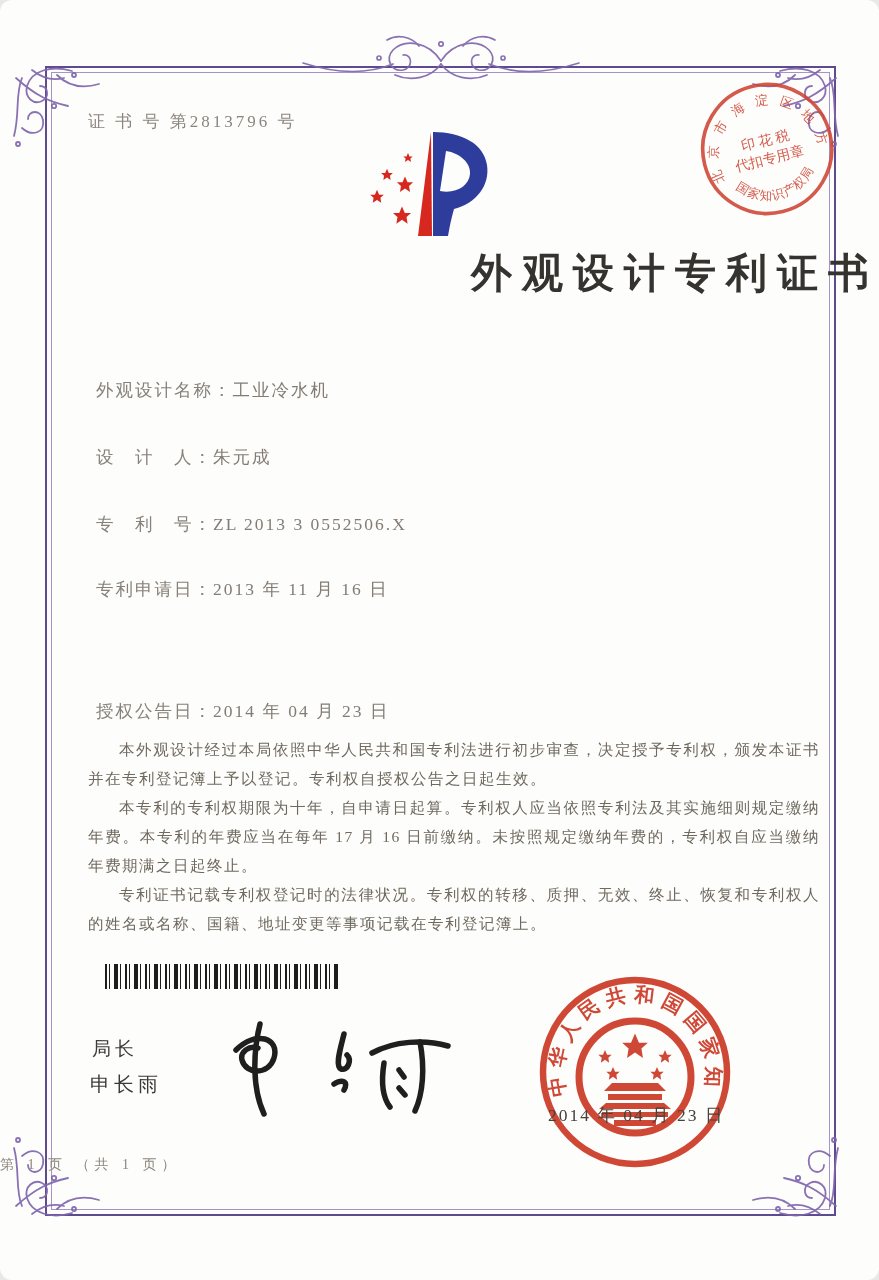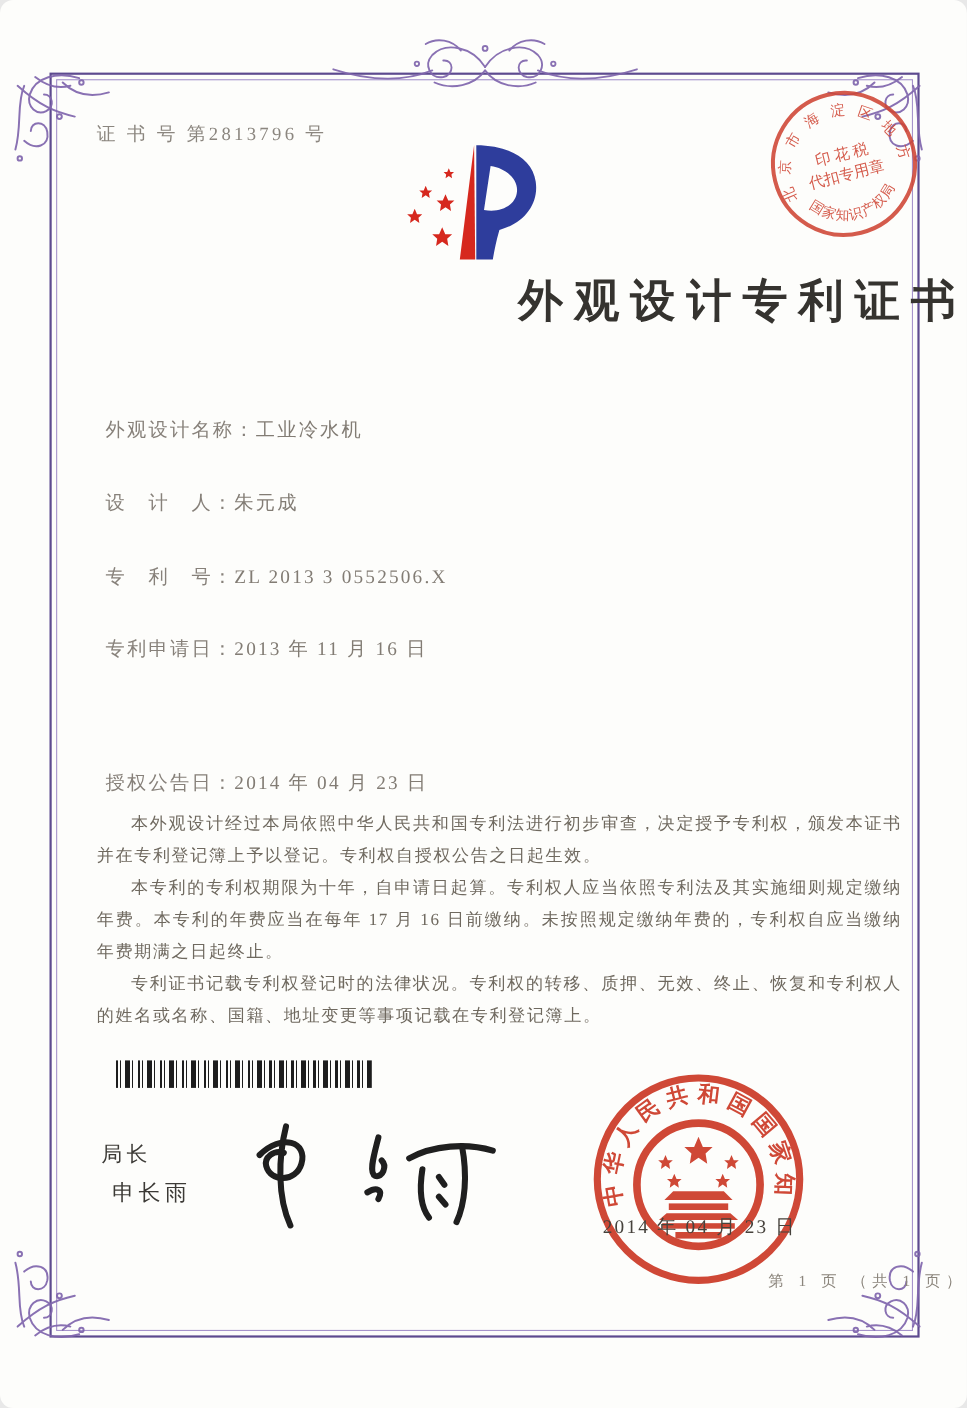--- a/index.html
+++ b/index.html
@@ -36,30 +36,30 @@
                letter-spacing:1.5px; color:#6f695f; text-align:justify;}
   
   .barcode{position:absolute; left:105px; top:964px; width:233px; height:25px;
     background:repeating-linear-gradient(90deg,
       #1d1d1d 0px,#1d1d1d 2px,#fdfdfb 2px,#fdfdfb 4px,
       #1d1d1d 4px,#1d1d1d 5px,#fdfdfb 5px,#fdfdfb 9px,
       #1d1d1d 9px,#1d1d1d 13px,#fdfdfb 13px,#fdfdfb 15px,
       #1d1d1d 15px,#1d1d1d 16px,#fdfdfb 16px,#fdfdfb 20px);}
   .director-role{position:absolute; left:92px; top:1036px; font-size:19px;
                  letter-spacing:4px; color:#3c3a36; font-family:"Liberation Sans","DejaVu Sans",sans-serif;}
-  .director-name{position:absolute; left:102px; top:1071px; font-size:20px;
+  .director-name{position:absolute; left:90px; top:1071px; font-size:20px;
                  letter-spacing:4px; color:#3c3a36; font-family:"Liberation Sans","DejaVu Sans",sans-serif;}
   .signature{position:absolute; left:222px; top:1008px; width:248px; height:115px;}
   
   .tax-seal{position:absolute; left:688px; top:74px; width:160px; height:156px;
             transform:rotate(-14deg); opacity:.88;}
   .national-seal{position:absolute; left:538px; top:975px; width:194px; height:194px; opacity:.93;}
   .seal-date{position:absolute; left:548px; top:1103px; font-size:17.5px;
              letter-spacing:2px; color:#46423c;}
-  .page-footer{position:absolute; left:0; top:1156px; width:100%; text-align:right;
+  .page-footer{position:absolute; left:0; top:1156px; width:100%; text-align:left;
                font-size:14px; letter-spacing:5px; color:#8b857c;}
   svg text{font-family:"Liberation Serif","DejaVu Serif",serif;}
 </style>
 </head>
 <body>
 
 <div class="page">
 
   <svg width="0" height="0" style="position:absolute">
     <defs>

